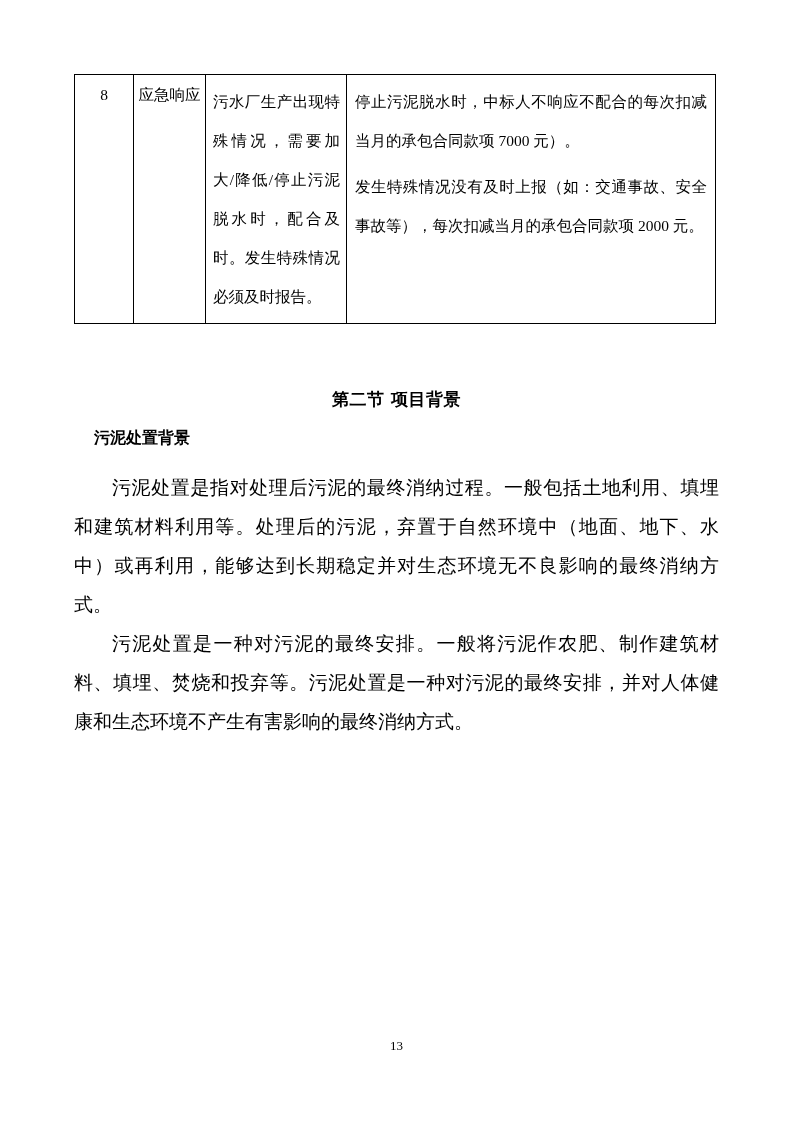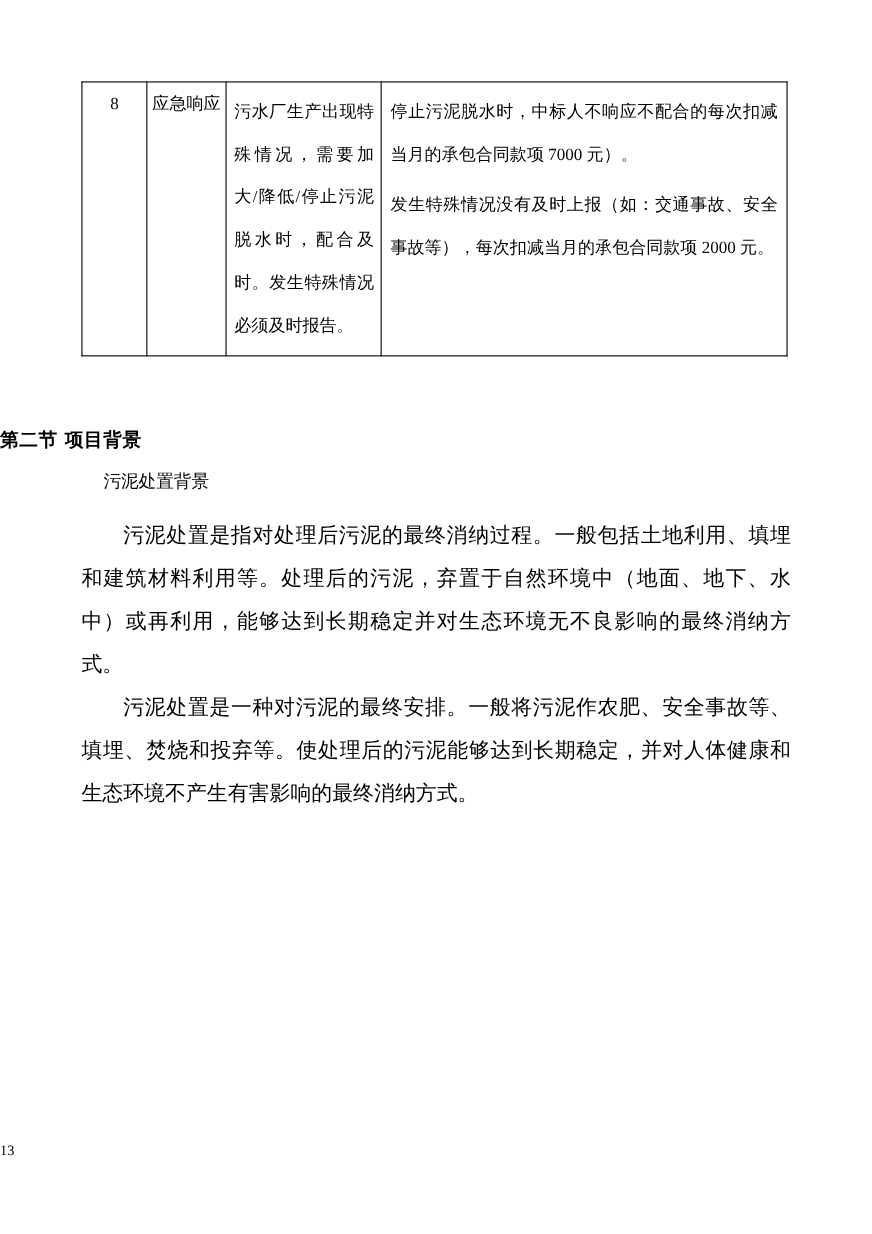--- a/index.html
+++ b/index.html
@@ -62,30 +62,31 @@
     display: block;
     line-height: 39px;
   }
 
   
   .section-title {
     position: absolute;
     left: 0;
     top: 388px;
     width: 793px;
+    text-align: center;
     font-weight: bold;
     font-size: 17px;
     letter-spacing: 0.5px;
     font-family: "DejaVu Sans", "Liberation Sans", sans-serif;
   }
   .sub-heading {
     position: absolute;
     left: 94px;
     top: 428px;
-    font-weight: normal;
+    font-weight: bold;
     font-size: 16px;
     font-family: "DejaVu Sans", "Liberation Sans", sans-serif;
   }
 
   
   .body-block {
     position: absolute;
     left: 74px;
     top: 468px;
     width: 645px;
@@ -99,21 +100,21 @@
     text-justify: inter-ideograph;
     word-break: break-all;
   }
 
   
   .page-number {
     position: absolute;
     left: 0;
     top: 1038px;
     width: 793px;
-    text-align: left;
+    text-align: center;
     font-size: 13px;
   }
 </style>
 </head>
 <body>
 
 <div class="page">
 
   <div class="table-wrap">
     <table class="doc-table">
@@ -136,18 +137,18 @@
       </tbody>
     </table>
   </div>
 
   <div class="section-title">第二节 项目背景</div>
 
   <div class="sub-heading">污泥处置背景</div>
 
   <div class="body-block">
     <p class="para">污泥处置是指对处理后污泥的最终消纳过程。一般包括土地利用、填埋和建筑材料利用等。处理后的污泥，弃置于自然环境中（地面、地下、水中）或再利用，能够达到长期稳定并对生态环境无不良影响的最终消纳方式。</p>
-    <p class="para">污泥处置是一种对污泥的最终安排。一般将污泥作农肥、安全事故等、填埋、焚烧和投弃等。使处理后的污泥能够达到长期稳定，并对人体健康和生态环境不产生有害影响的最终消纳方式。</p>
+    <p class="para">污泥处置是一种对污泥的最终安排。一般将污泥作农肥、制作建筑材料、填埋、焚烧和投弃等。污泥处置是一种对污泥的最终安排，并对人体健康和生态环境不产生有害影响的最终消纳方式。</p>
   </div>
 
   <div class="page-number">13</div>
 
 </div>
 
 </body></html>

